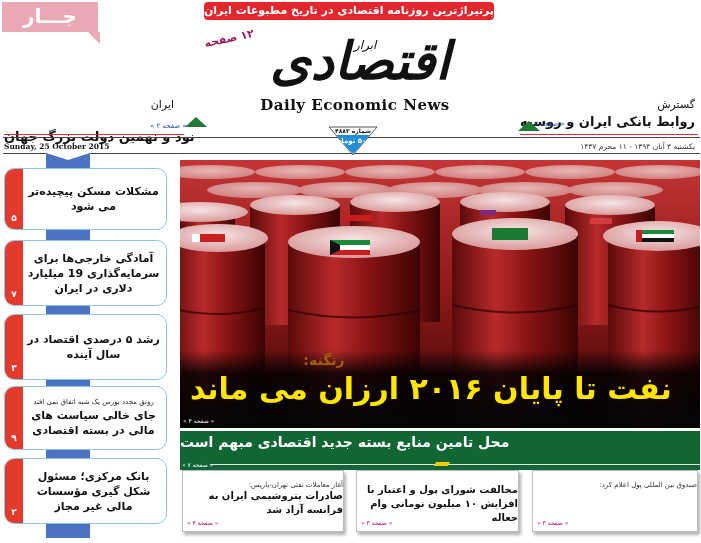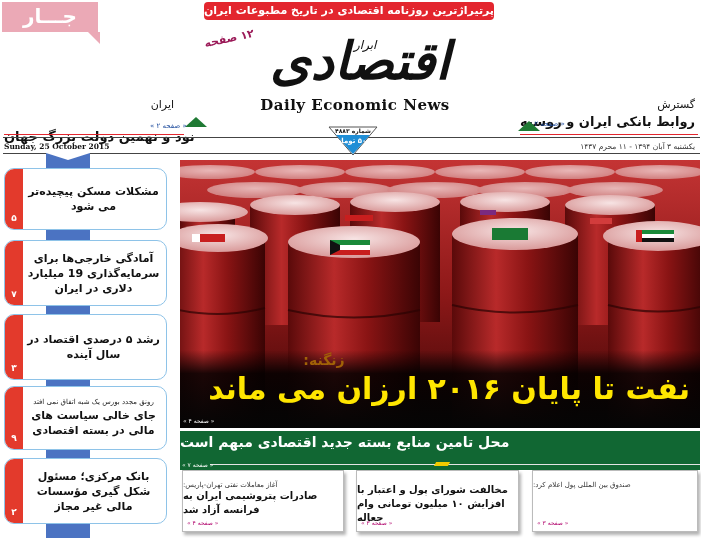--- a/index.html
+++ b/index.html
@@ -46,32 +46,32 @@
   .card-bar { position: absolute; left: 0; top: 0; bottom: 0; width: 18px; background: #e33a2c; }
   .card-num { position: absolute; left: 0; bottom: 6px; width: 18px; text-align: center; color: #fff; font-size: 9px; font-weight: bold; }
   .card-body { position: absolute; left: 20px; right: 4px; top: 0; bottom: 0; display: flex; flex-direction: column; justify-content: center; align-items: center; text-align: center; }
   .card-kicker { font-size: 7px; color: #222; margin-bottom: 2px; }
   .card-title { font-size: 11px; font-weight: bold; line-height: 15px; }
 
   
   .hero { left: 180px; top: 160px; width: 520px; height: 268px; overflow: hidden; background: #6d1010; }
   .hero-caption { left: 180px; top: 350px; width: 520px; height: 78px; background: linear-gradient(to bottom, rgba(0,0,0,0), rgba(0,0,0,0.85) 30%, #050505); }
   .hero-kicker { left: 180px; top: 352px; width: 288px; text-align: center; color: #a16207; font-size: 14px; font-weight: bold; }
-  .hero-title { left: 190px; top: 371px; width: 500px; text-align: right; color: #ffe600; font-size: 30px; font-weight: bold; white-space: nowrap; }
+  .hero-title { left: 190px; top: 371px; width: 500px; text-align: left; color: #ffe600; font-size: 30px; font-weight: bold; white-space: nowrap; }
   .hero-ref { left: 183px; top: 417px; color: #fff; font-size: 6px; }
 
   
   .green { left: 180px; top: 431px; width: 520px; height: 39px; background: #116733; }
   .green-title { left: 180px; top: 434px; width: 520px; text-align: left; color: #fff; font-size: 14px; font-weight: bold; }
   .green-line { left: 210px; top: 464px; width: 490px; height: 1px; background: #e4e4e4; }
   .green-ref { left: 182px; top: 461px; color: #fff; font-size: 6px; }
   .green-mark { left: 435px; top: 462px; width: 14px; height: 4px; background: #f2cb00; transform: skewX(-30deg); }
 
   
-  .story { top: 470px; height: 62px; background: #fff; border: 1px solid #bbb; box-shadow: 2px 3px 3px rgba(0,0,0,0.3); text-align: left; }
+  .story { top: 470px; height: 62px; background: #fff; border: 1px solid #bbb; box-shadow: 2px 3px 3px rgba(0,0,0,0.3); text-align: right; }
   .story-kicker { font-size: 7px; color: #333; margin-top: 10px; }
   .story-title { font-size: 10px; font-weight: bold; line-height: 14px; }
   .story-ref { position: absolute; left: 4px; bottom: 5px; font-size: 6px; color: #b0006a; }
 </style>
 </head>
 <body>
 
 <div class="abs top-banner rtl">پرتیراژترین روزنامه اقتصادی در تاریخ مطبوعات ایران</div>
 <div class="abs tag">جـــار</div>
 <div class="abs tag-tail"></div>

